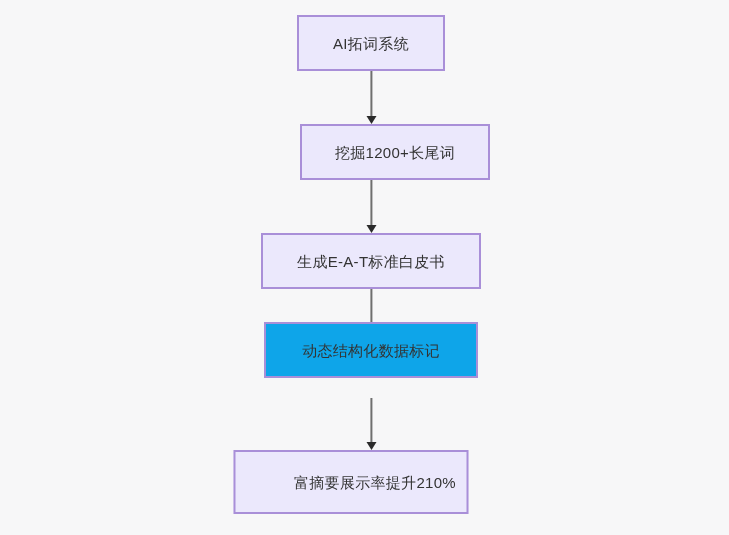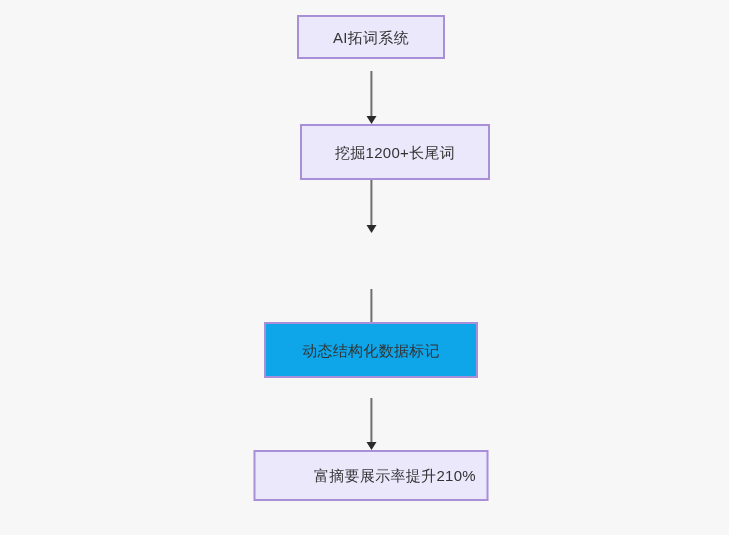--- a/index.html
+++ b/index.html
@@ -77,26 +77,29 @@
   </div>
   <div class="edge" style="left: 371px; top: 289px; height: 53px;">
     <div class="edge-line" style="height: 47px; background: rgb(111, 111, 111);"></div>
     <div class="edge-arrow" style="border-top-color: rgb(43, 43, 43);"></div>
   </div>
   <div class="edge" style="left: 371px; top: 398px; height: 52px;">
     <div class="edge-line" style="height: 46px; background: rgb(111, 111, 111);"></div>
     <div class="edge-arrow" style="border-top-color: rgb(43, 43, 43);"></div>
   </div>
 
-  <div class="node" style="left: 371px; top: 15px; width: 148px; height: 44px; background: rgb(235, 232, 252); border-color: rgb(169, 143, 216);">
+  <div class="node" style="left: 371px; top: 15px; width: 148px; height: 56px; background: rgb(235, 232, 252); border-color: rgb(169, 143, 216);">
     <span class="node-label" style="color: rgb(51, 51, 51);">AI拓词系统</span>
   </div>
   <div class="node" style="left: 371px; top: 124px; width: 190px; height: 56px; background: rgb(235, 232, 252); border-color: rgb(169, 143, 216); margin-left: 24px;">
     <span class="node-label" style="color: rgb(51, 51, 51);">挖掘1200+长尾词</span>
   </div>
+  <div class="node" style="left: 371px; top: 233px; width: 220px; height: 56px; background: rgb(235, 232, 252); border-color: rgb(169, 143, 216);">
+    <span class="node-label" style="color: rgb(51, 51, 51);">生成E-A-T标准白皮书</span>
+  </div>
   <div class="node" style="left: 371px; top: 322px; width: 214px; height: 56px; background: #0ea5e9; border-color: rgb(169, 143, 216);">
     <span class="node-label" style="color: rgb(51, 51, 51);">动态结构化数据标记</span>
   </div>
-  <div class="node" style="left: 371px; top: 450px; width: 235px; height: 51px; background: rgb(235, 232, 252); border-color: rgb(169, 143, 216); padding-left: 48px;">
+  <div class="node" style="left: 351px; top: 450px; width: 235px; height: 64px; background: rgb(235, 232, 252); border-color: rgb(169, 143, 216); padding-left: 48px;">
     <span class="node-label" style="color: rgb(51, 51, 51);">富摘要展示率提升210%</span>
   </div>
 
 </div>
 
 </body></html>

